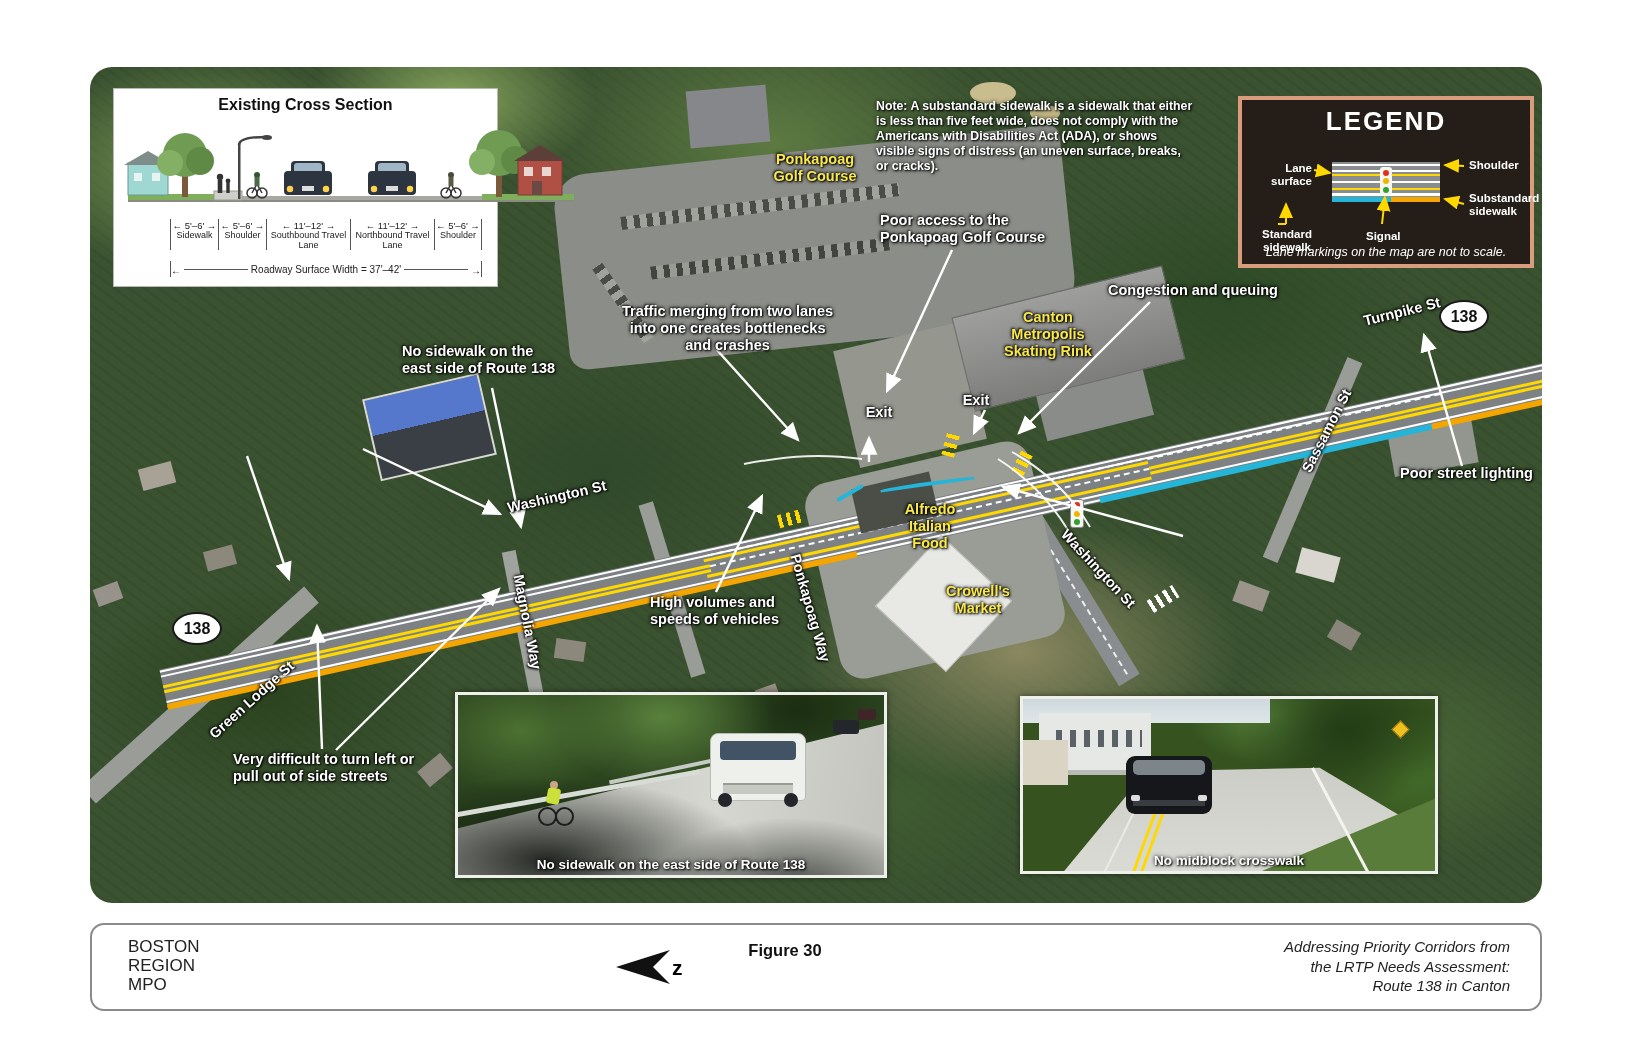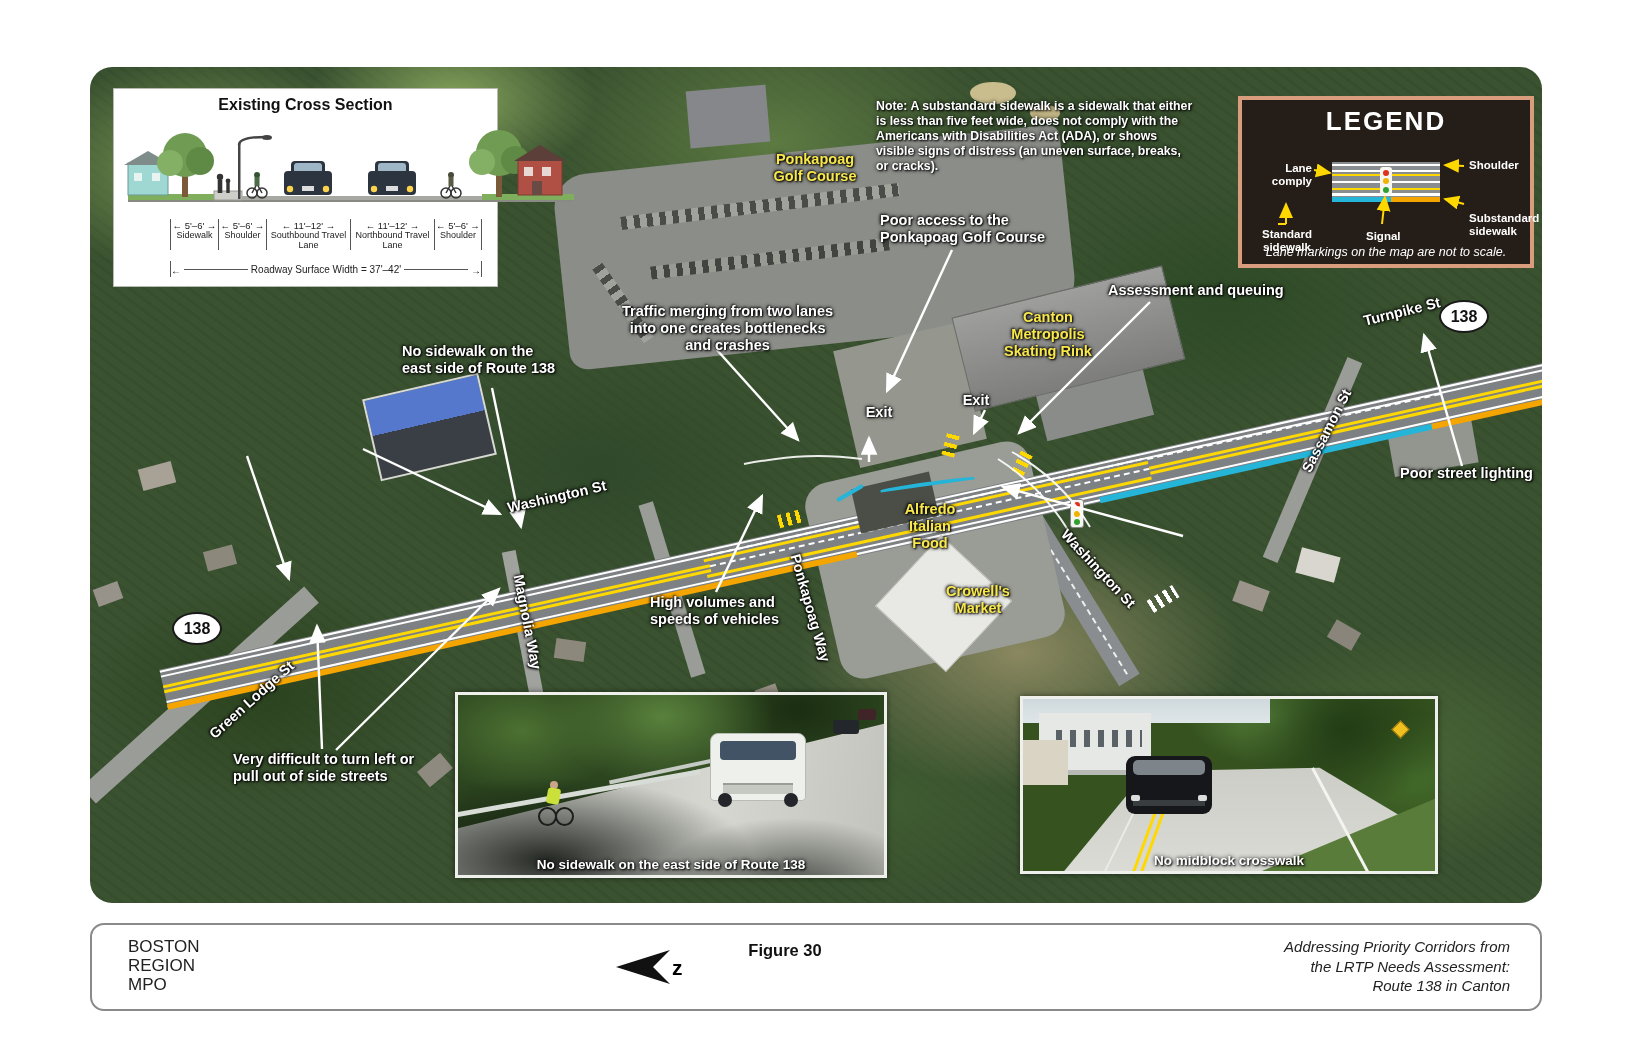--- a/index.html
+++ b/index.html
@@ -202,21 +202,21 @@
     </g>
   </svg>
 
   <div class="map-label ml" style="left:402px;top:343px;">No sidewalk on the
 east side of Route 138</div>
   <div class="map-label ml" style="left:622px;top:303px;text-align:center;">Traffic merging from two lanes
 into one creates bottlenecks
 and crashes</div>
   <div class="map-label ml" style="left:880px;top:212px;">Poor access to the
 Ponkapoag Golf Course</div>
-  <div class="map-label" style="left:1108px;top:282px;">Assessment and queuing</div>
+  <div class="map-label" style="left:1108px;top:282px;">Congestion and queuing</div>
   <div class="map-label" style="left:879px;top:404px;transform:translateX(-50%);">Exit</div>
   <div class="map-label" style="left:976px;top:392px;transform:translateX(-50%);">Exit</div>
   <div class="map-label" style="left:1400px;top:465px;">Poor street lighting</div>
   <div class="map-label ml" style="left:650px;top:594px;">High volumes and
 speeds of vehicles</div>
   <div class="map-label ml" style="left:233px;top:751px;">Very difficult to turn left or
 pull out of side streets</div>
 
   <div class="map-label yellow ml ctr" style="left:815px;top:151px;">Ponkapoag
 Golf Course</div>
@@ -268,23 +268,23 @@
       </defs>
       <g stroke="#ffd800" stroke-width="2" fill="none">
         <line x1="222" y1="66" x2="203" y2="65" marker-end="url(#ahy)"></line>
         <line x1="222" y1="104" x2="203" y2="99" marker-end="url(#ahy)"></line>
         <line x1="72" y1="70" x2="88" y2="73" marker-end="url(#ahy)"></line>
         <path d="M36,124 L44,124"></path>
         <line x1="44" y1="124" x2="44" y2="104" marker-end="url(#ahy)"></line>
         <line x1="140" y1="124" x2="143" y2="97" marker-end="url(#ahy)"></line>
       </g>
     </svg>
-    <div class="lg-lab" style="left:2px;top:62px;width:68px;text-align:right;">Lane comply</div>
+    <div class="lg-lab" style="left:2px;top:62px;width:68px;text-align:right;">Lane surface</div>
     <div class="lg-lab" style="left:227px;top:59px;">Shoulder</div>
-    <div class="lg-lab ml" style="left:227px;top:92px;margin-top:20px;">Substandard
+    <div class="lg-lab ml" style="left:227px;top:92px;">Substandard
 sidewalk</div>
     <div class="lg-lab ml" style="left:14px;top:128px;width:62px;text-align:center;">Standard
 sidewalk</div>
     <div class="lg-lab" style="left:124px;top:130px;">Signal</div>
     <div class="lg-note">Lane markings on the map are not to scale.</div>
   </div>
 
   <div class="cs">
     <div class="ttl">Existing Cross Section</div>
     <svg viewBox="0 0 487 104" style="position:absolute;left:0;top:26px;width:487px;height:104px;">

